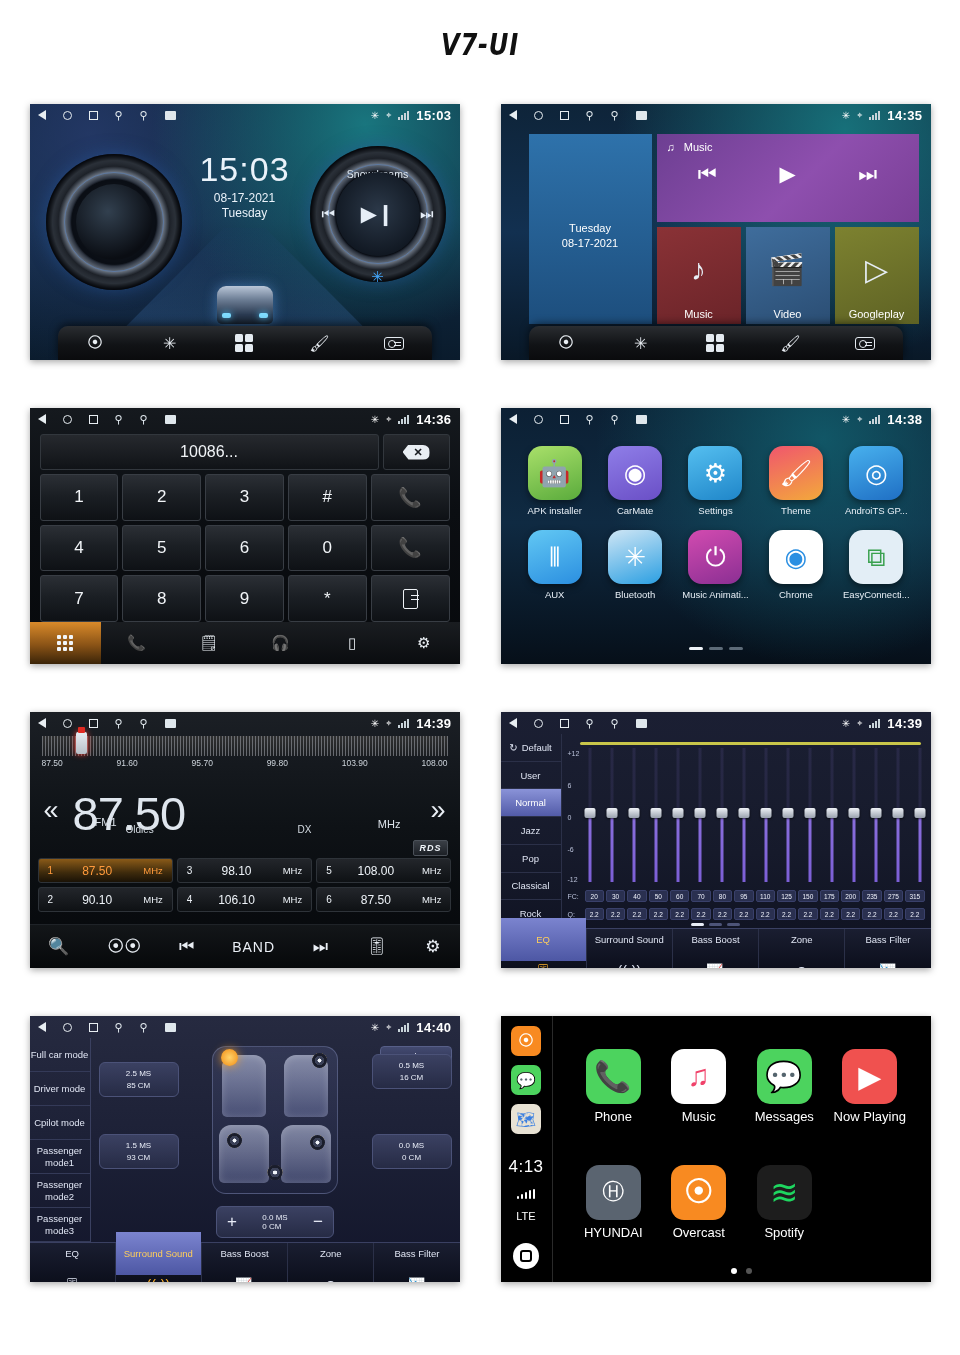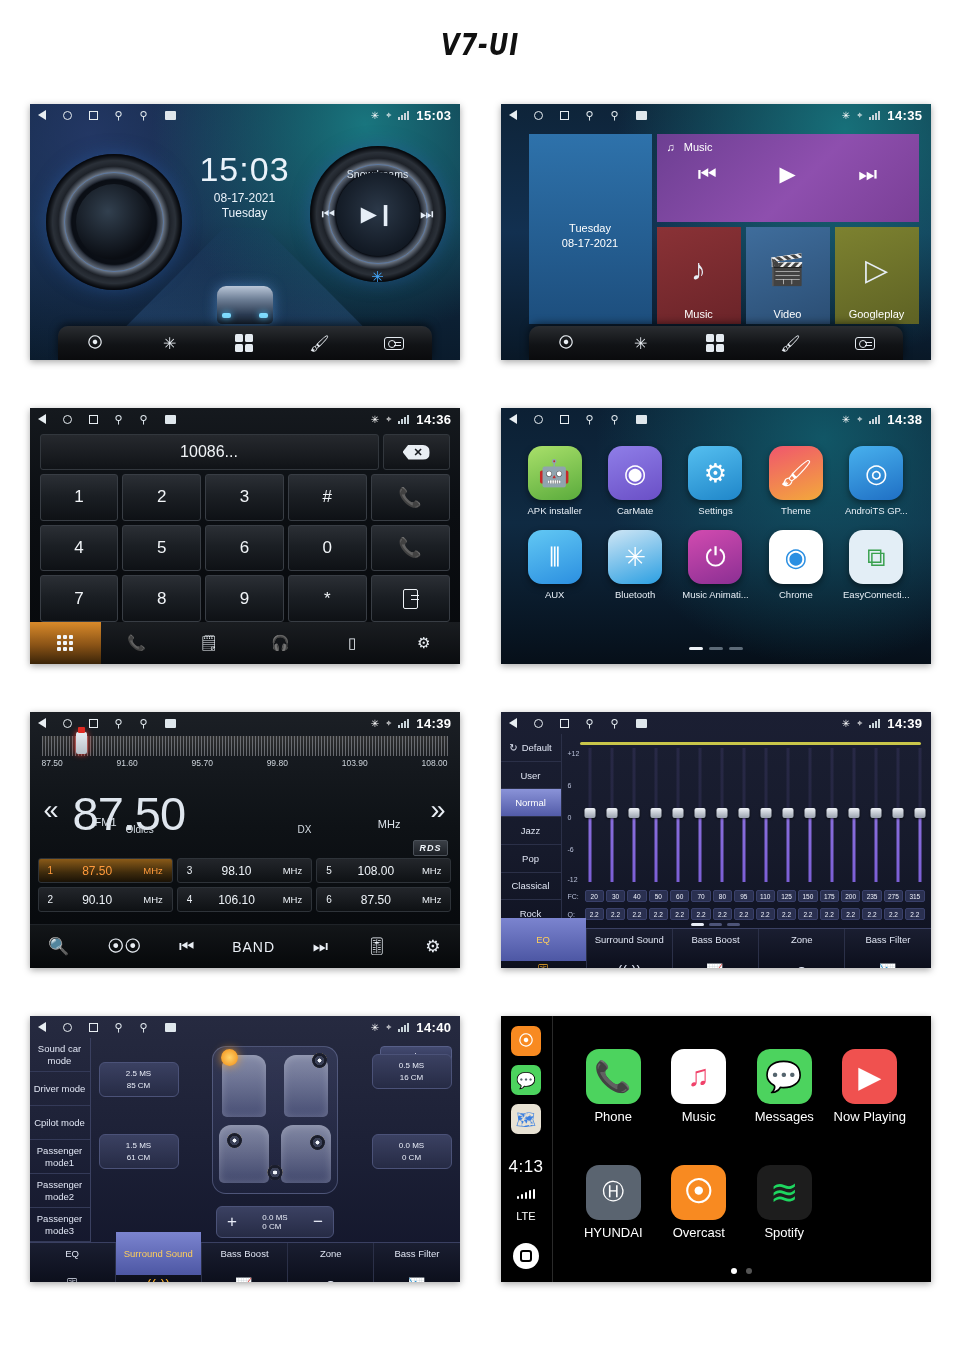--- a/index.html
+++ b/index.html
@@ -924,21 +924,21 @@
               <i></i>
               <i></i>
               <i></i>
             </span>
           <span class="sb-time">14:40</span>
         </div>
       </div>
 
       <div class="swrap">
         <div class="sside">
-          <div class="smode">Sound car mode</div>
+          <div class="smode">Full car mode</div>
           <div class="smode">Driver mode</div>
           <div class="smode">Cpilot mode</div>
           <div class="smode">Passenger mode1</div>
           <div class="smode">Passenger mode2</div>
           <div class="smode">Passenger mode3</div>
         </div>
 
         <div class="sbody">
           <div class="selnorm">
             <span class="cv">Normal</span>
@@ -960,21 +960,21 @@
           <div class="delay d-tl">
             <div>2.5 MS</div>
             <div>85 CM</div>
           </div>
           <div class="delay d-tr">
             <div>0.5 MS</div>
             <div>16 CM</div>
           </div>
           <div class="delay d-bl">
             <div>1.5 MS</div>
-            <div>61 CM</div>
+            <div>93 CM</div>
           </div>
           <div class="delay d-br">
             <div>0.0 MS</div>
             <div>0 CM</div>
           </div>
 
           <div class="stepper">
             <span class="pm">+</span>
             <span>
               <span style="display:block">0.0 MS</span>

